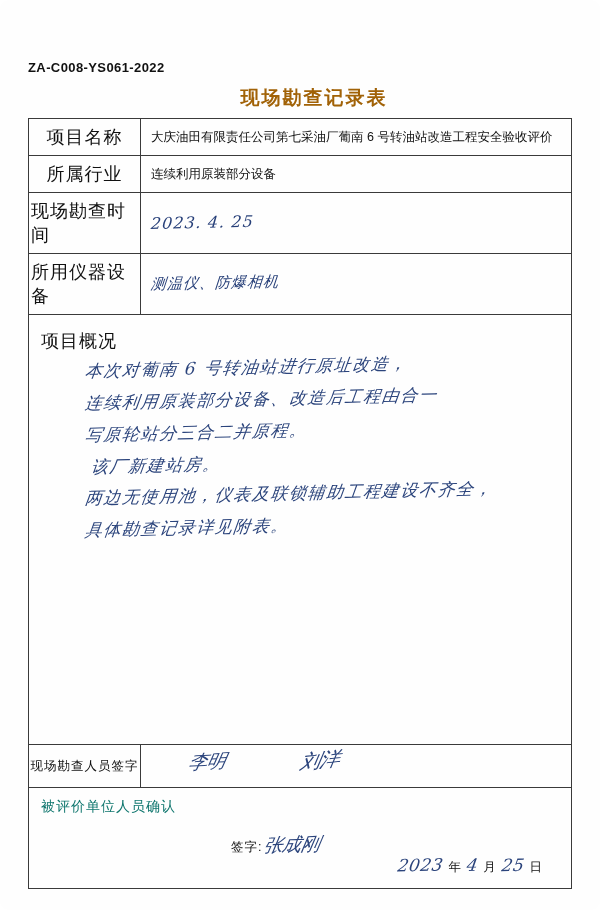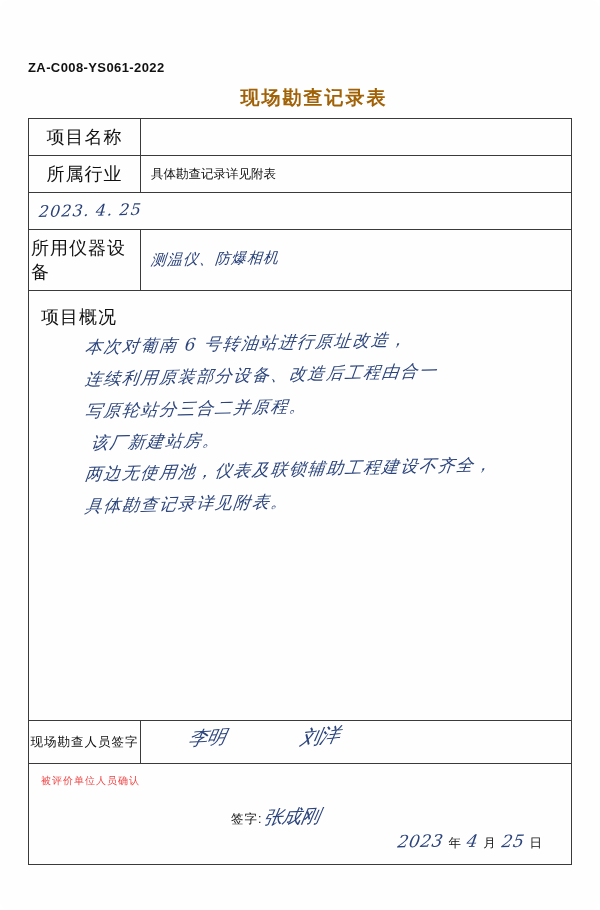--- a/index.html
+++ b/index.html
@@ -164,23 +164,23 @@
     letter-spacing: -1px;
     transform: skewX(-16deg) rotate(-6deg);
   }
   .confirm-block {
     padding: 10px 12px 6px 12px;
     box-sizing: border-box;
     min-height: 100px;
     position: relative;
   }
   .confirm-label {
-    font-size: 10px;
-    letter-spacing: 1px;
-    color: #ef4444;
+    font-size: 14px;
+    letter-spacing: 1px;
+    color: #0f766e;
   }
   .confirm-sign-row {
     margin-top: 16px;
     display: flex;
     align-items: baseline;
     padding-left: 190px;
     font-size: 12.5px;
     color: #111;
   }
   .sign-word { letter-spacing: 1px; }
@@ -220,28 +220,30 @@
 
 <div class="page">
 
   <div class="doc-code">ZA-C008-YS061-2022</div>
   <div class="doc-title">现场勘查记录表</div>
 
   <div class="form">
 
     <div class="row">
       <div class="cell-label">项目名称</div>
+      <div class="cell-value">大庆油田有限责任公司第七采油厂葡南 6 号转油站改造工程安全验收评价</div>
     </div>
 
     <div class="row">
       <div class="cell-label">所属行业</div>
-      <div class="cell-value">具体勘查记录详见附表</div>
-    </div>
-
-    <div class="row">
+      <div class="cell-value">连续利用原装部分设备</div>
+    </div>
+
+    <div class="row">
+      <div class="cell-label">现场勘查时间</div>
       <div class="cell-value">
         <span class="hand">2023. 4. 25</span>
       </div>
     </div>
 
     <div class="row">
       <div class="cell-label">所用仪器设备</div>
       <div class="cell-value">
         <span class="hand hand-sm">测温仪、防爆相机</span>
       </div>

